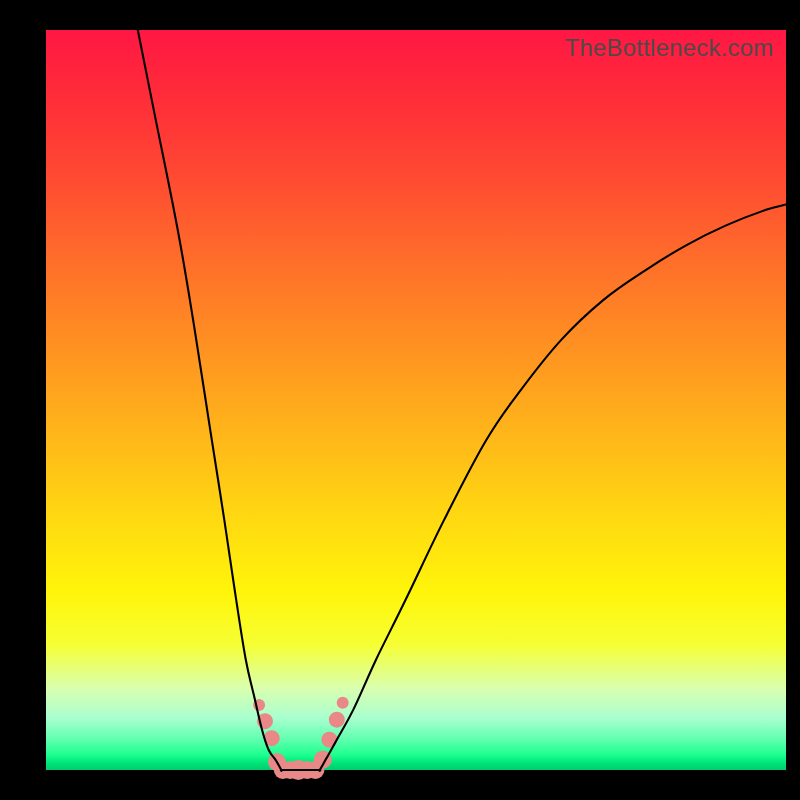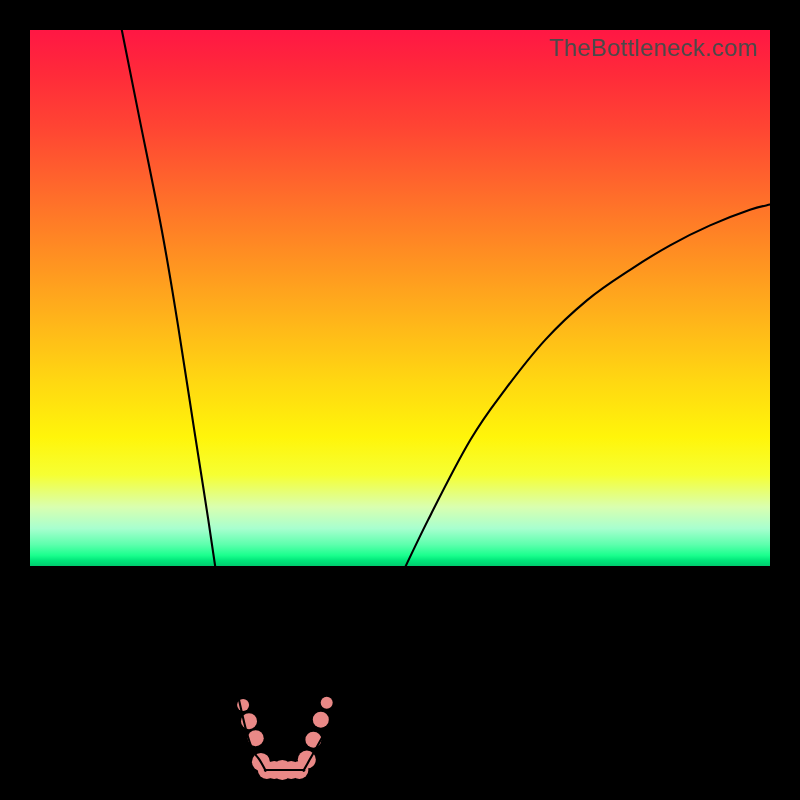--- a/index.html
+++ b/index.html
@@ -12,24 +12,24 @@
     font-family: Arial, Helvetica, sans-serif;
   }
   .frame {
     position: relative;
     width: 800px;
     height: 800px;
     background: #000;
   }
   .plot-area {
     position: absolute;
-    left: 30px;
+    left: 46px;
     top: 30px;
     width: 740px;
-    height: 536px;
+    height: 740px;
     background: linear-gradient(to bottom,
       #ff1744 0%,
       #ff2a3a 8%,
       #ff4433 18%,
       #ff6a2b 30%,
       #ff8f22 42%,
       #ffb41a 54%,
       #ffd911 66%,
       #fff50a 76%,
       #f6ff33 83%,

